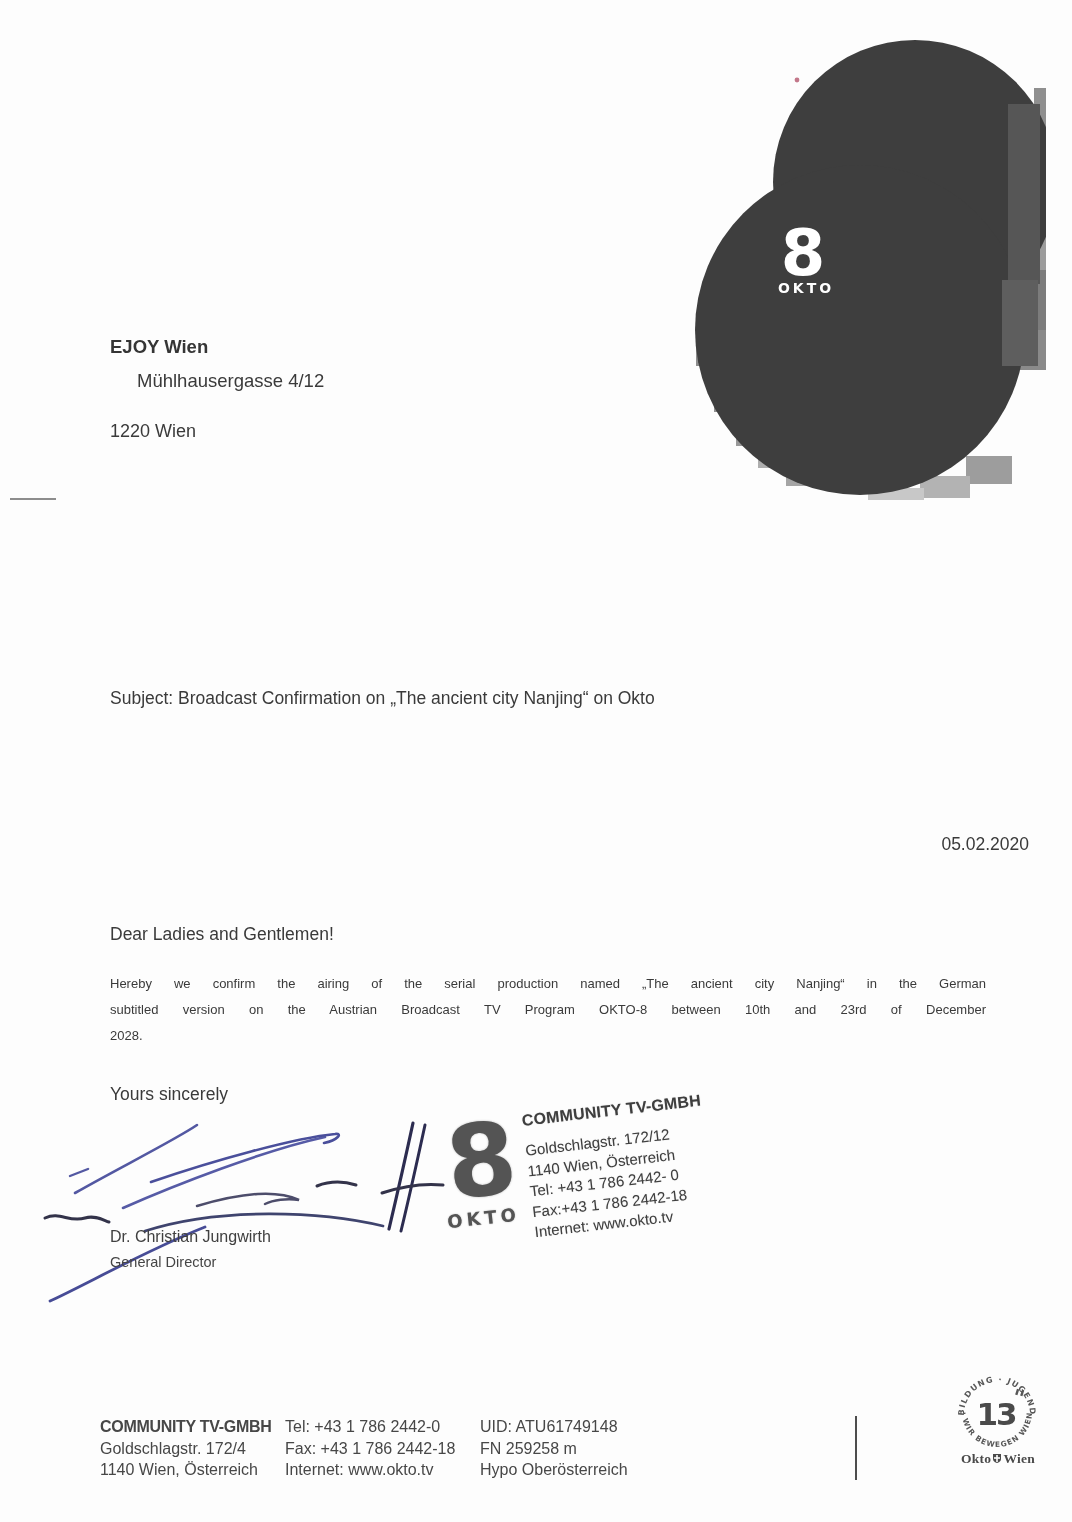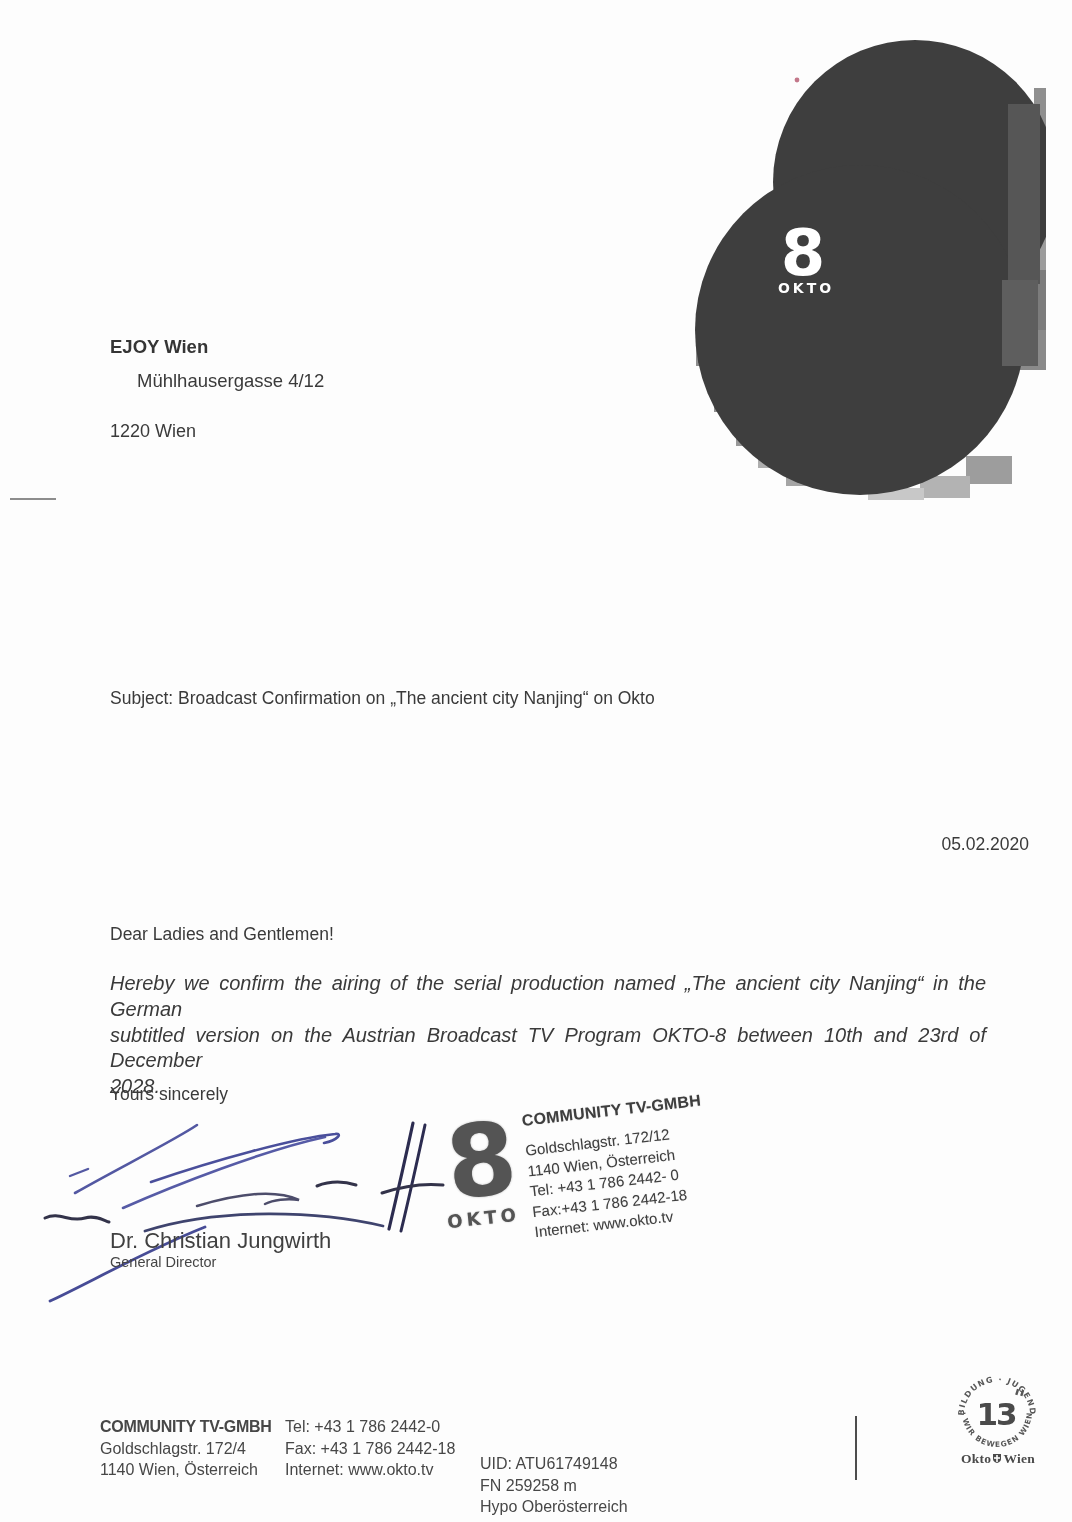--- a/index.html
+++ b/index.html
@@ -11,25 +11,25 @@
   .abs{position:absolute;}
   
   .recipient-name{left:110px;top:336px;font-size:18.5px;font-weight:bold;color:#353535;}
   .recipient-street{left:110px;top:370px;font-size:18.5px;margin-left:27px;}
   .recipient-city{left:110px;top:421px;font-size:18px;}
   .fold-mark{left:10px;top:498px;width:46px;height:2px;background:#8d8d8d;}
   
   .subject{left:110px;top:688px;font-size:17.5px;}
   .date{left:0;top:834px;width:985px;text-align:right;font-size:17.5px;margin-left:44px;}
   .salutation{left:110px;top:924px;font-size:17.5px;text-align:right;}
-  .body-par{left:110px;top:971px;width:876px;font-size:20px;line-height:25.8px;font-style:italic;}
+  .body-par{left:110px;top:971px;width:876px;font-size:13px;line-height:25.8px;}
   .body-par .jline{text-align:justify;text-align-last:justify;word-spacing:1px;}
   .body-par .lline{text-align:left;}
   .closing{left:110px;top:1084px;font-size:17.5px;text-align:center;}
-  .signer-name{left:110px;top:1228px;font-size:22px;color:#404040;}
+  .signer-name{left:110px;top:1228px;font-size:16px;color:#404040;}
   .signer-title{left:110px;top:1254px;font-size:14.5px;color:#454545;}
   
   .stamp-glyph{
     left:434px;top:1120px;width:86px;text-align:center;
     transform:rotate(-6deg);transform-origin:left top;
     color:#484848;opacity:.93;
   }
   .stamp-glyph .s8{font-size:100px;font-weight:bold;line-height:.92;font-family:"DejaVu Sans",sans-serif;text-shadow:0 0 2px rgba(90,90,90,.55);}
   .stamp-glyph .sokto{font-size:18px;font-weight:bold;letter-spacing:4px;margin-top:0px;margin-left:-8px;font-family:"DejaVu Sans",sans-serif;text-shadow:0 0 1.5px rgba(90,90,90,.5);}
   .stamp-text{
@@ -37,21 +37,21 @@
     transform:rotate(-6.5deg);transform-origin:left top;
     color:#3e3e3e;
   }
   .stamp-text .stamp-company{font-size:16px;font-weight:bold;letter-spacing:.2px;margin-bottom:11px;text-shadow:0 0 1px rgba(80,80,80,.4);}
   .stamp-text .stamp-line{font-size:15px;line-height:20.5px;text-shadow:0 0 1px rgba(90,90,90,.3);}
   
   .footer-col{top:1416px;font-size:16px;line-height:21.6px;color:#474747;}
   .footer-col .fc-bold{font-weight:bold;letter-spacing:-0.3px;}
   .fcol-1{left:100px;}
   .fcol-2{left:285px;}
-  .fcol-3{left:480px;margin-top:37px;}
+  .fcol-3{left:480px;}
   .fcol-4{left:660px;}
   .footer-divider{left:855px;top:1416px;width:2px;height:64px;background:#4d4d4d;}
   .ma13-caption{left:948px;top:1451px;width:100px;text-align:center;
     font-family:"Liberation Serif",serif;font-weight:bold;font-size:13.5px;color:#4a4a4a;letter-spacing:.3px;}
   .ma13-caption svg{vertical-align:-1px;margin:0 1px;}
 </style>
 </head>
 <body>
 
 <div class="page">

